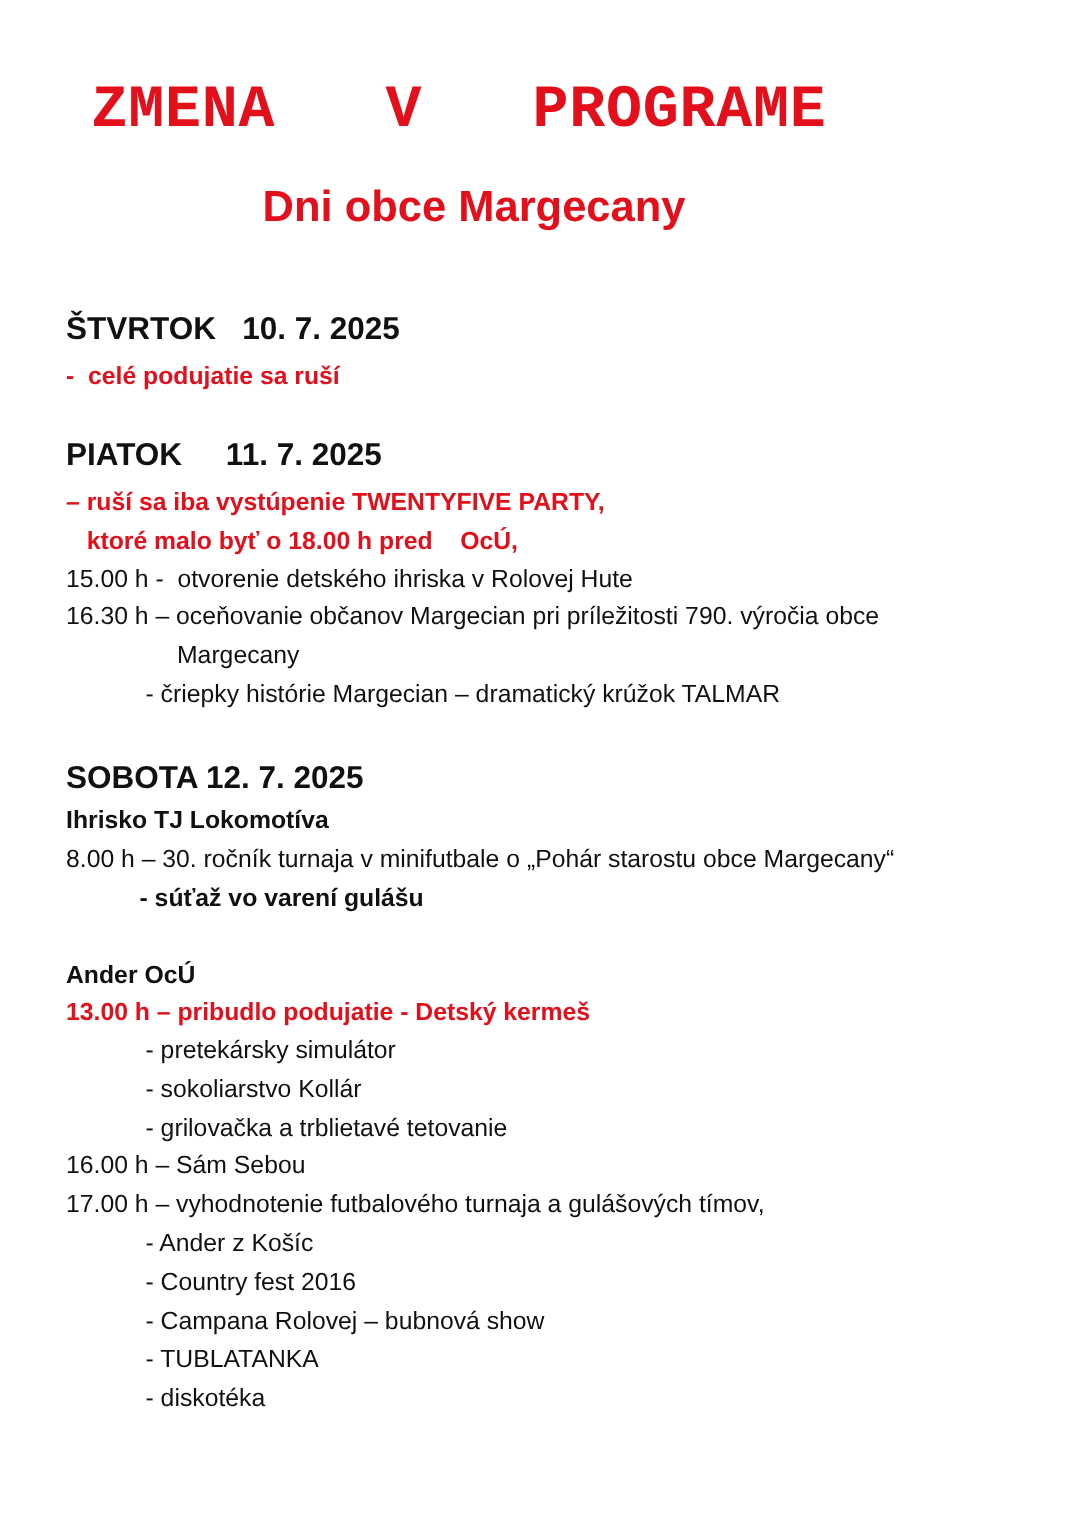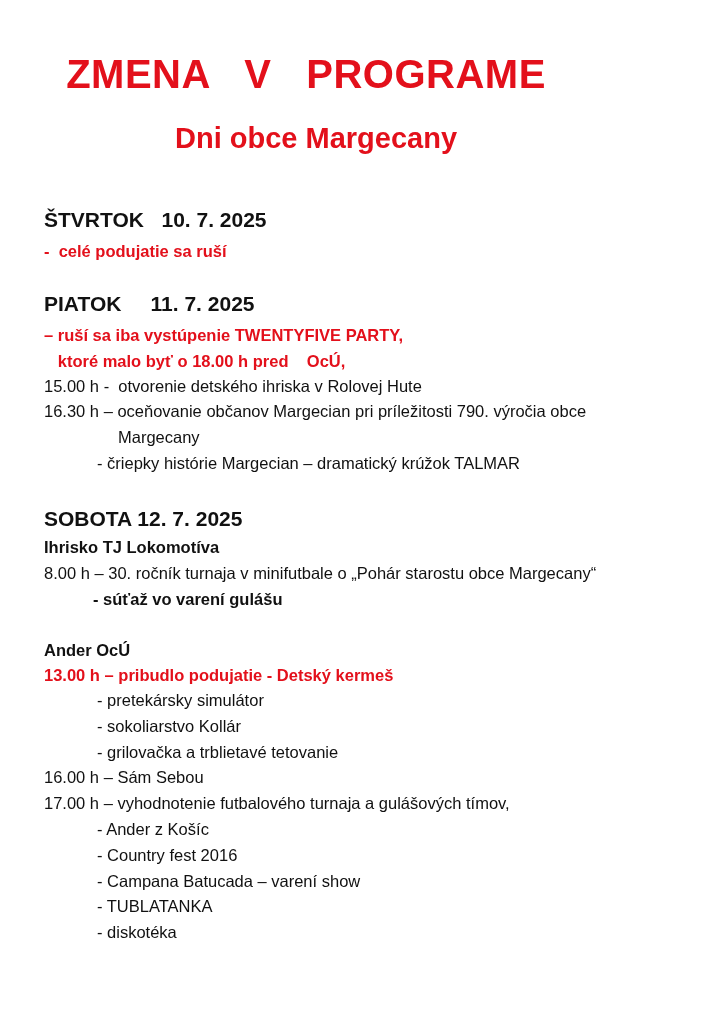--- a/index.html
+++ b/index.html
@@ -6,20 +6,21 @@
     body {
       width: 724px; height: 1024px; position: relative; overflow: hidden;
       font-family: "Liberation Sans", "DejaVu Sans", sans-serif;
       color: #111111;
     }
     .red { color: #e3101b; }
     .title {
       position: absolute; left: 0; width: 612px; top: 52px;
       text-align: center; font-weight: bold; font-size: 40px; letter-spacing: 0.5px;
       white-space: pre;
+      font-family: Liberation Mono, monospace;
     }
     .subtitle {
       position: absolute; left: 0; width: 632px; top: 122px;
       text-align: center; font-weight: bold; font-size: 29px;
     }
     .line { position: absolute; left: 44px; white-space: pre; font-size: 16.5px; }
     .day { font-weight: bold; font-size: 21px; }
     .bold { font-weight: bold; }
     .ind1 { left: 118px; }
     .ind2 { left: 97px; text-align: center; }
@@ -56,16 +57,16 @@
 
   <div class="line bold" style="top:641px">Ander OcÚ</div>
   <div class="line red bold" style="top:666px">13.00 h – pribudlo podujatie - Detský kermeš</div>
   <div class="line ind2" style="top:691px">- pretekársky simulátor</div>
   <div class="line ind2" style="top:717px">- sokoliarstvo Kollár</div>
   <div class="line ind2" style="top:743px">- grilovačka a trblietavé tetovanie</div>
   <div class="line" style="top:768px">16.00 h – Sám Sebou</div>
   <div class="line" style="top:794px">17.00 h – vyhodnotenie futbalového turnaja a gulášových tímov,</div>
   <div class="line ind2" style="top:820px">- Ander z Košíc</div>
   <div class="line ind2" style="top:846px">- Country fest 2016</div>
-  <div class="line ind2" style="top:872px">- Campana Batucada – varení show</div>
+  <div class="line ind2" style="top:872px">- Campana Rolovej – bubnová show</div>
   <div class="line ind2" style="top:897px">- TUBLATANKA</div>
   <div class="line ind2" style="top:923px">- diskotéka</div>
 </div>
 
 </body></html>

